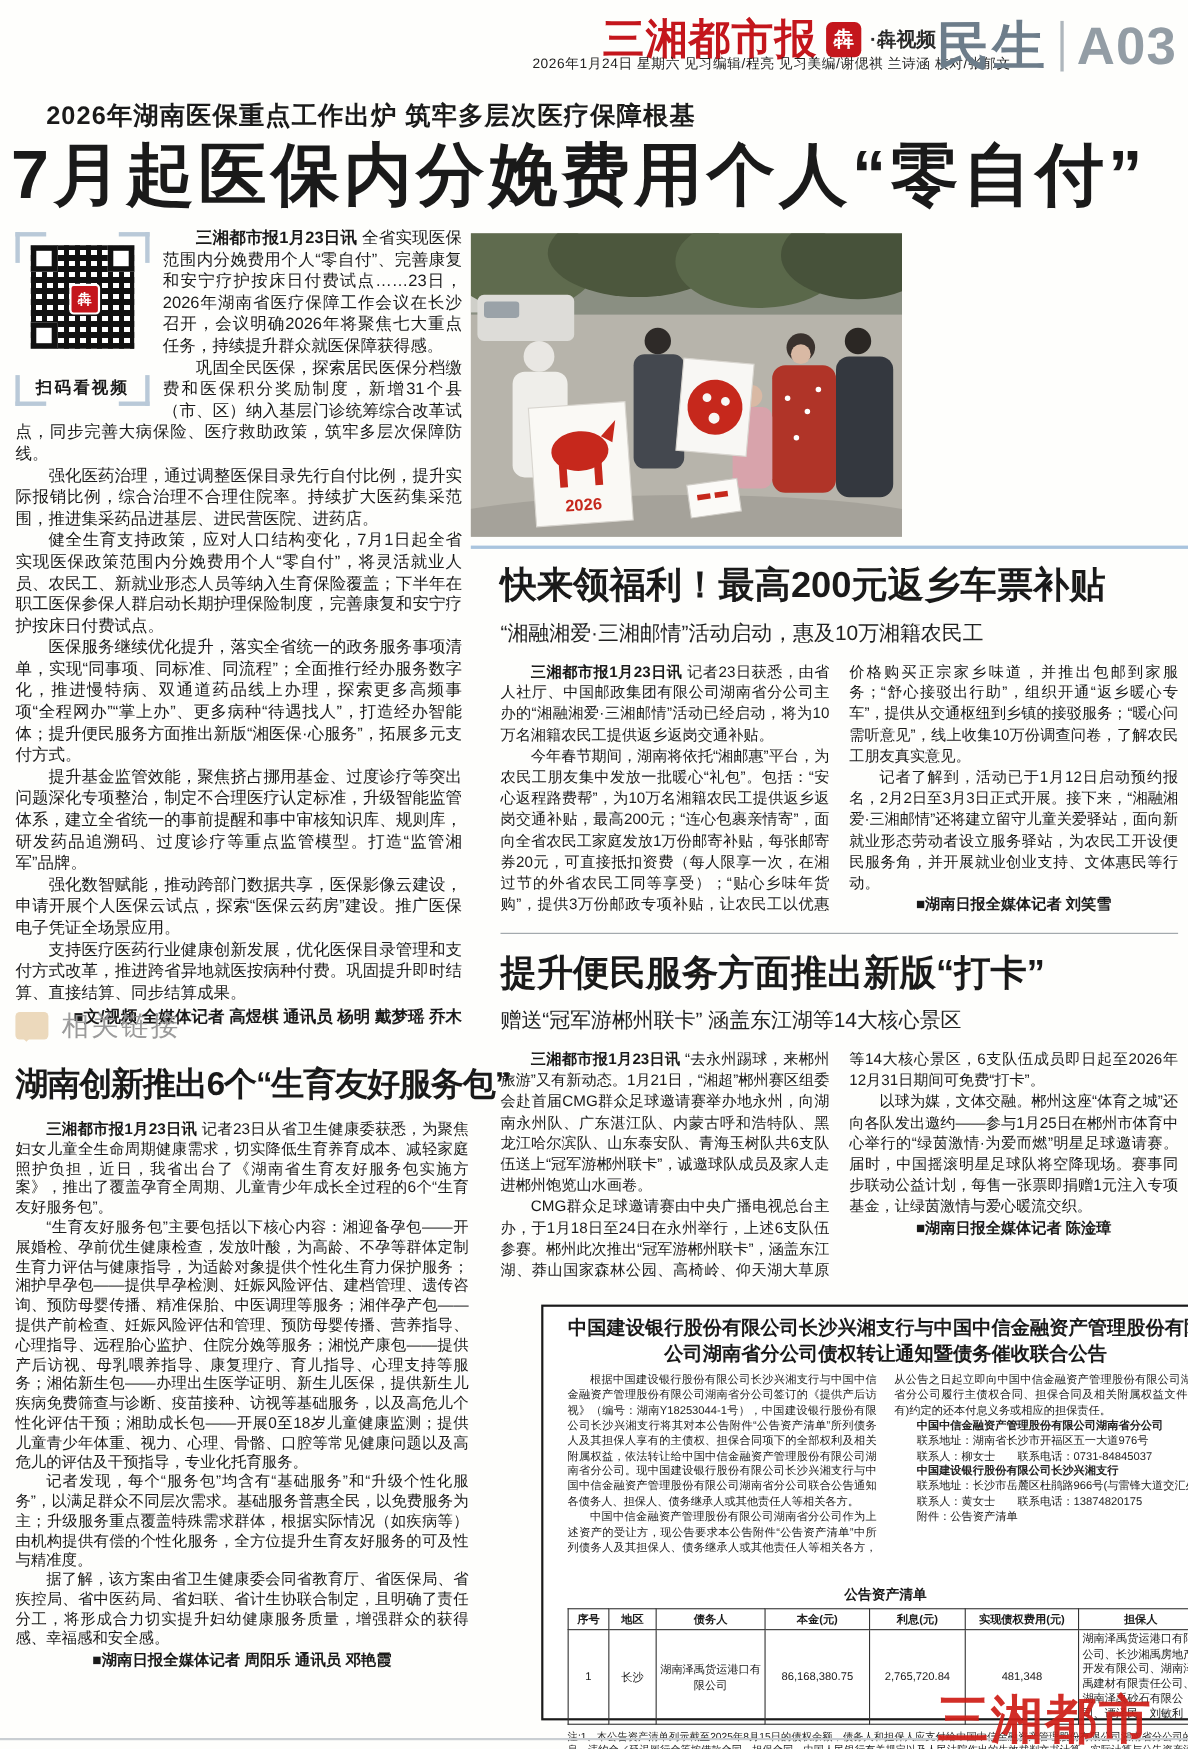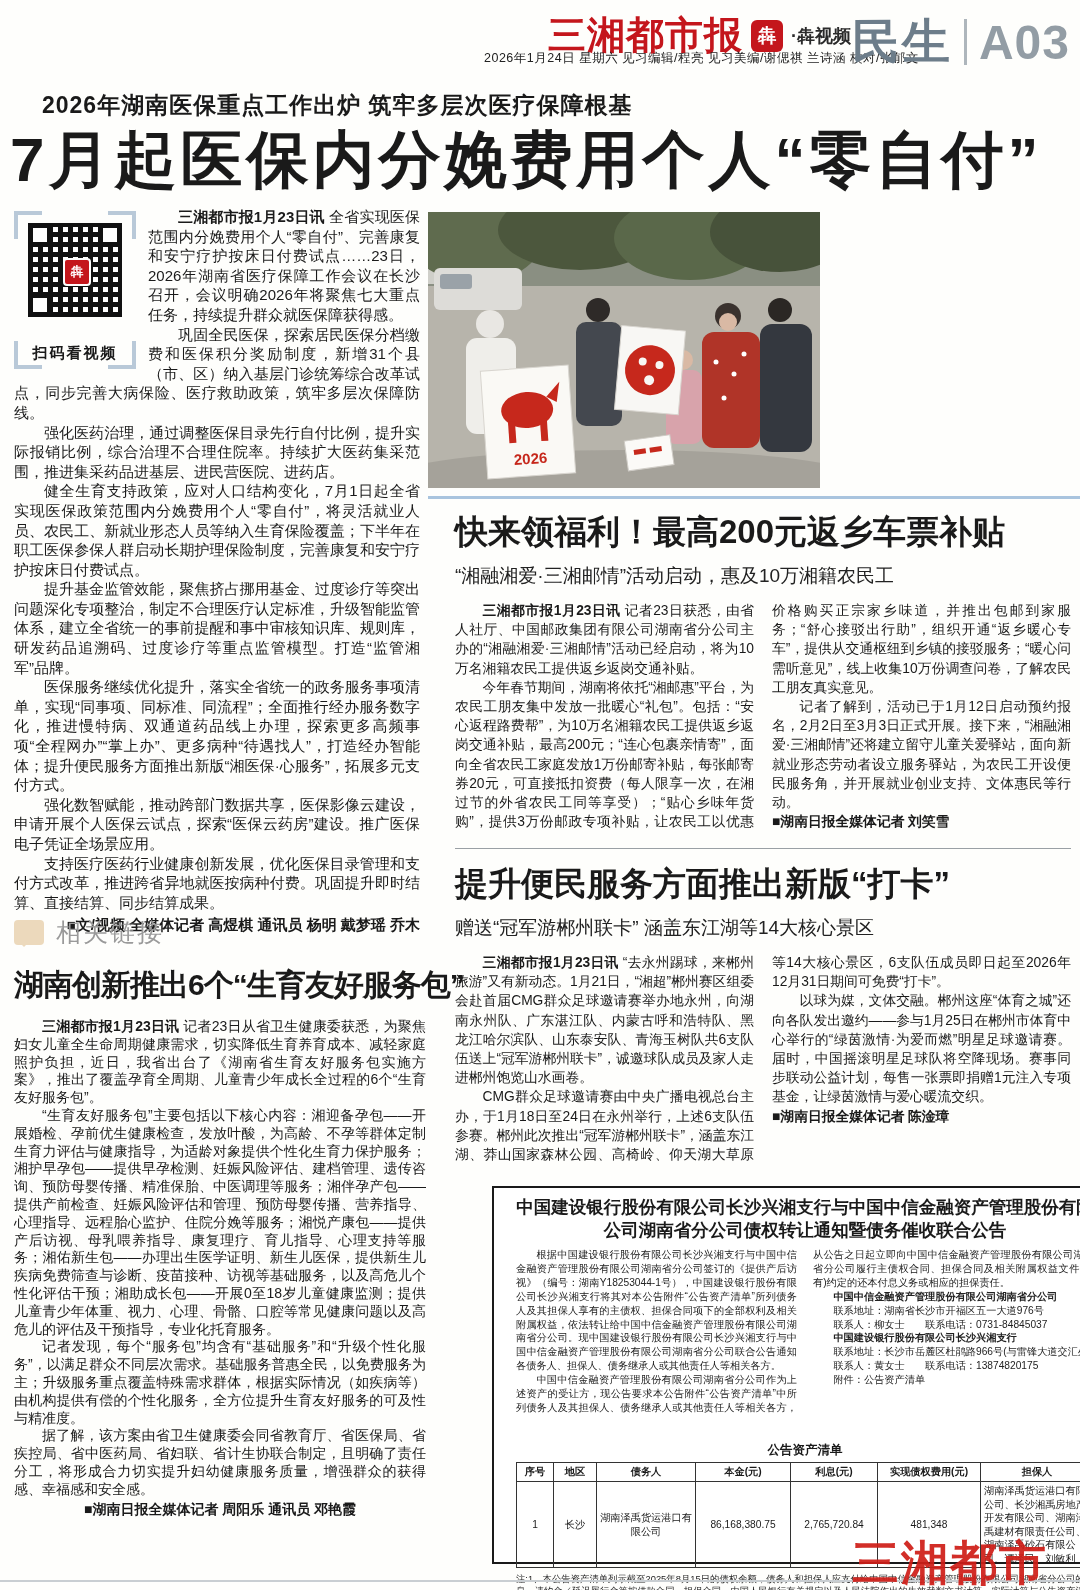--- a/index.html
+++ b/index.html
@@ -52,21 +52,21 @@
   .cap-credit{font-size:13.5px;line-height:20px;text-align:right;font-weight:700;margin:6px 0 0 0;}
   .blue-rule{position:absolute;left:428px;top:496px;width:652px;height:3px;background:#a9c4de;}
 
   
   .story{position:absolute;left:455px;width:616px;}
   .story h2{margin:0;font-size:33px;font-weight:900;letter-spacing:0;}
   .story .subtitle{margin:8px 0 0 0;font-size:19px;color:#222;}
   .cols{margin-top:12px;column-count:2;column-gap:18px;column-fill:auto;
         font-size:13.8px;line-height:19.2px;text-align:justify;}
   .cols p{margin:0;text-indent:2em;}
-  .cols p.byline{text-indent:0;text-align:left;font-weight:700;font-family:Liberation Serif, serif;}
+  .cols p.byline{text-indent:0;text-align:center;font-weight:700;}
   .story2{top:510px;} .story2 .cols{height:240px;}
   .story3{top:862px;} .story3 .cols{height:232px;}
   .thin-rule{position:absolute;left:455px;top:848px;width:616px;height:1px;background:#9aa0a5;}
 
   
   .related{position:absolute;left:14px;top:916px;width:412px;}
   .rel-tag{display:flex;align-items:center;gap:12px;}
   .bubble{width:30px;height:25px;background:#ecd9bc;border-radius:4px;position:relative;}
   .bubble::after{content:"";position:absolute;left:5px;bottom:-7px;border:5px solid transparent;border-top-color:#ecd9bc;}
   .rel-tag-label{font-size:25px;color:#9a9a9a;letter-spacing:2px;}
@@ -128,22 +128,22 @@
         <span class="finder f2"></span>
         <span class="finder f3"></span>
         <span class="qr-badge">犇</span>
       </div>
       <div class="qr-caption">扫码看视频</div>
     </div>
     <p><strong>三湘都市报1月23日讯</strong><span> 全省实现医保范围内分娩费用个人“零自付”、完善康复和安宁疗护按床日付费试点……23日，2026年湖南省医疗保障工作会议在长沙召开，会议明确2026年将聚焦七大重点任务，持续提升群众就医保障获得感。</span></p>
     <p>巩固全民医保，探索居民医保分档缴费和医保积分奖励制度，新增31个县（市、区）纳入基层门诊统筹综合改革试点，同步完善大病保险、医疗救助政策，筑牢多层次保障防线。</p>
     <p>强化医药治理，通过调整医保目录先行自付比例，提升实际报销比例，综合治理不合理住院率。持续扩大医药集采范围，推进集采药品进基层、进民营医院、进药店。</p>
     <p>健全生育支持政策，应对人口结构变化，7月1日起全省实现医保政策范围内分娩费用个人“零自付”，将灵活就业人员、农民工、新就业形态人员等纳入生育保险覆盖；下半年在职工医保参保人群启动长期护理保险制度，完善康复和安宁疗护按床日付费试点。</p>
+    <p>医保服务继续优化提升，落实全省统一的政务服务事项清单，实现“同事项、同标准、同流程”；全面推行经办服务数字化，推进慢特病、双通道药品线上办理，探索更多高频事项“全程网办”“掌上办”、更多病种“待遇找人”，打造经办智能体；提升便民服务方面推出新版“湘医保·心服务”，拓展多元支付方式。</p>
     <p>提升基金监管效能，聚焦挤占挪用基金、过度诊疗等突出问题深化专项整治，制定不合理医疗认定标准，升级智能监管体系，建立全省统一的事前提醒和事中审核知识库、规则库，研发药品追溯码、过度诊疗等重点监管模型。打造“监管湘军”品牌。</p>
-    <p>医保服务继续优化提升，落实全省统一的政务服务事项清单，实现“同事项、同标准、同流程”；全面推行经办服务数字化，推进慢特病、双通道药品线上办理，探索更多高频事项“全程网办”“掌上办”、更多病种“待遇找人”，打造经办智能体；提升便民服务方面推出新版“湘医保·心服务”，拓展多元支付方式。</p>
     <p>强化数智赋能，推动跨部门数据共享，医保影像云建设，申请开展个人医保云试点，探索“医保云药房”建设。推广医保电子凭证全场景应用。</p>
     <p>支持医疗医药行业健康创新发展，优化医保目录管理和支付方式改革，推进跨省异地就医按病种付费。巩固提升即时结算、直接结算、同步结算成果。</p>
     <p class="byline">■文/视频 全媒体记者 高煜棋 通讯员 杨明 戴梦瑶 乔木</p>
   </div>
 
   <div class="photo">
     <svg width="392" height="276" viewBox="0 0 392 276" preserveAspectRatio="none">
       <rect width="392" height="276" fill="#b7b4ab"></rect>
       <rect width="392" height="74" fill="#8a8f82"></rect>
       <rect x="0" y="8" width="74" height="64" fill="#cfcfc9"></rect>

